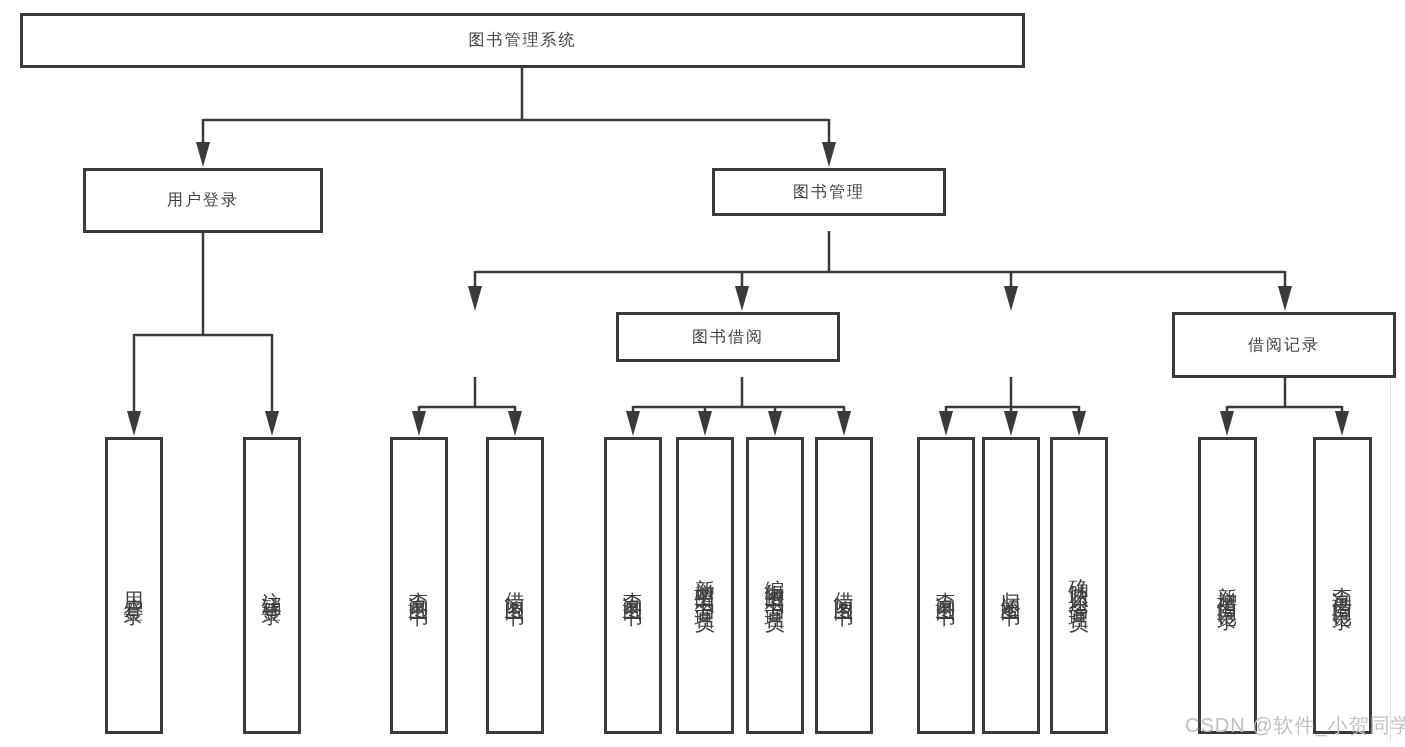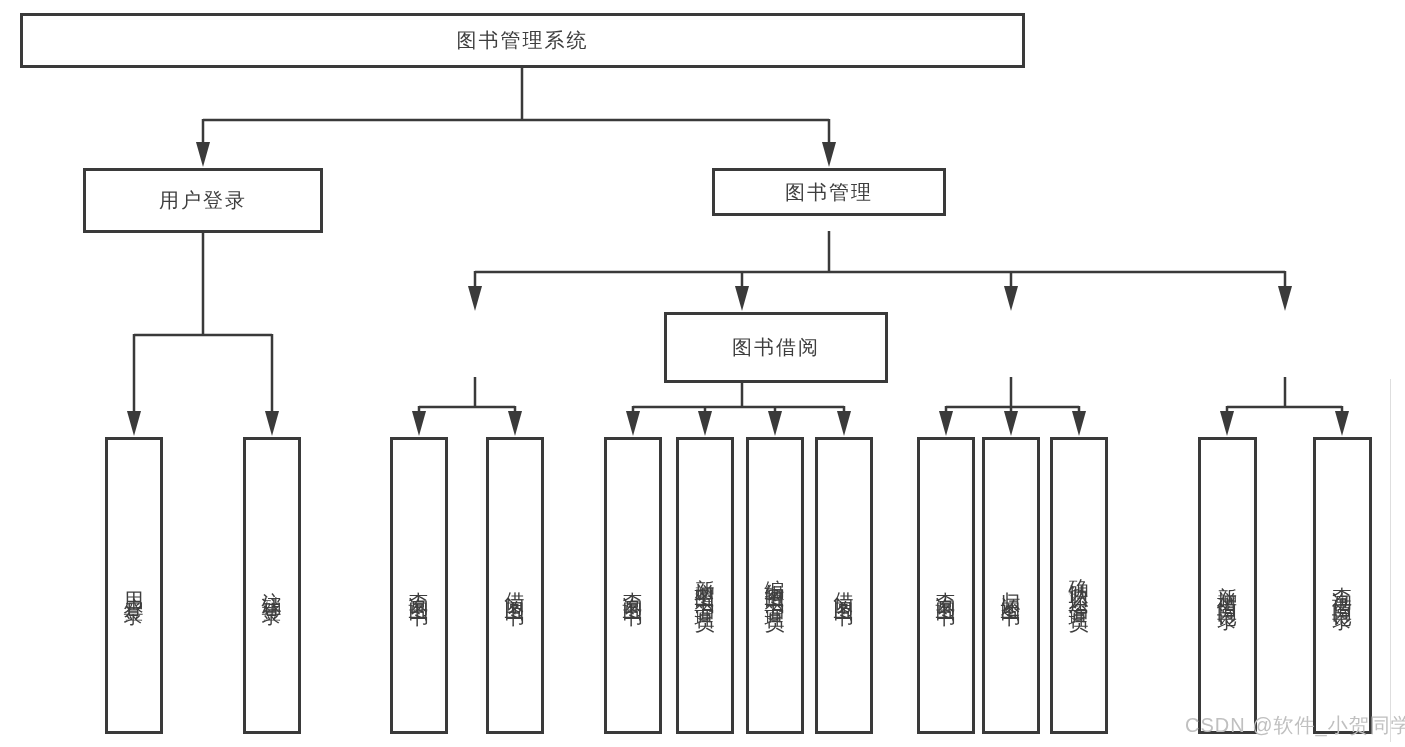--- a/index.html
+++ b/index.html
@@ -16,21 +16,21 @@
     box-sizing:border-box;
     border:3px solid #3a3a3a;
     background:#ffffff;
     display:flex;
     align-items:center;
     justify-content:center;
     z-index:2;
   }
   .node span {
     color:#3e3e3e;
-    font-size:20px;
+    font-size:16px;
     letter-spacing:2px;
     white-space:nowrap;
   }
   .vnode span {
     writing-mode:vertical-rl;
     text-orientation:mixed;
     font-size:20px;
     letter-spacing:5px;
     line-height:1;
     white-space:nowrap;
@@ -101,22 +101,25 @@
     <span>图书管理系统</span>
   </div>
 
   <div class="node" style="left:83px;top:168px;width:240px;height:65px">
     <span>用户登录</span>
   </div>
   <div class="node" style="left:712px;top:168px;width:234px;height:48px">
     <span>图书管理</span>
   </div>
 
-  <div class="node" style="left:664px;top:312px;width:224px;height:71px">
+  <div class="node" style="left:616px;top:312px;width:224px;height:50px">
     <span>图书借阅</span>
+  </div>
+  <div class="node" style="left:1172px;top:312px;width:224px;height:66px">
+    <span>借阅记录</span>
   </div>
 
   <div class="node vnode" style="left:105px;top:437px;width:58px;height:297px">
     <span>用户登录</span>
   </div>
   <div class="node vnode" style="left:243px;top:437px;width:58px;height:297px">
     <span>注销登录</span>
   </div>
 
   <div class="node vnode" style="left:390px;top:437px;width:58px;height:297px">

